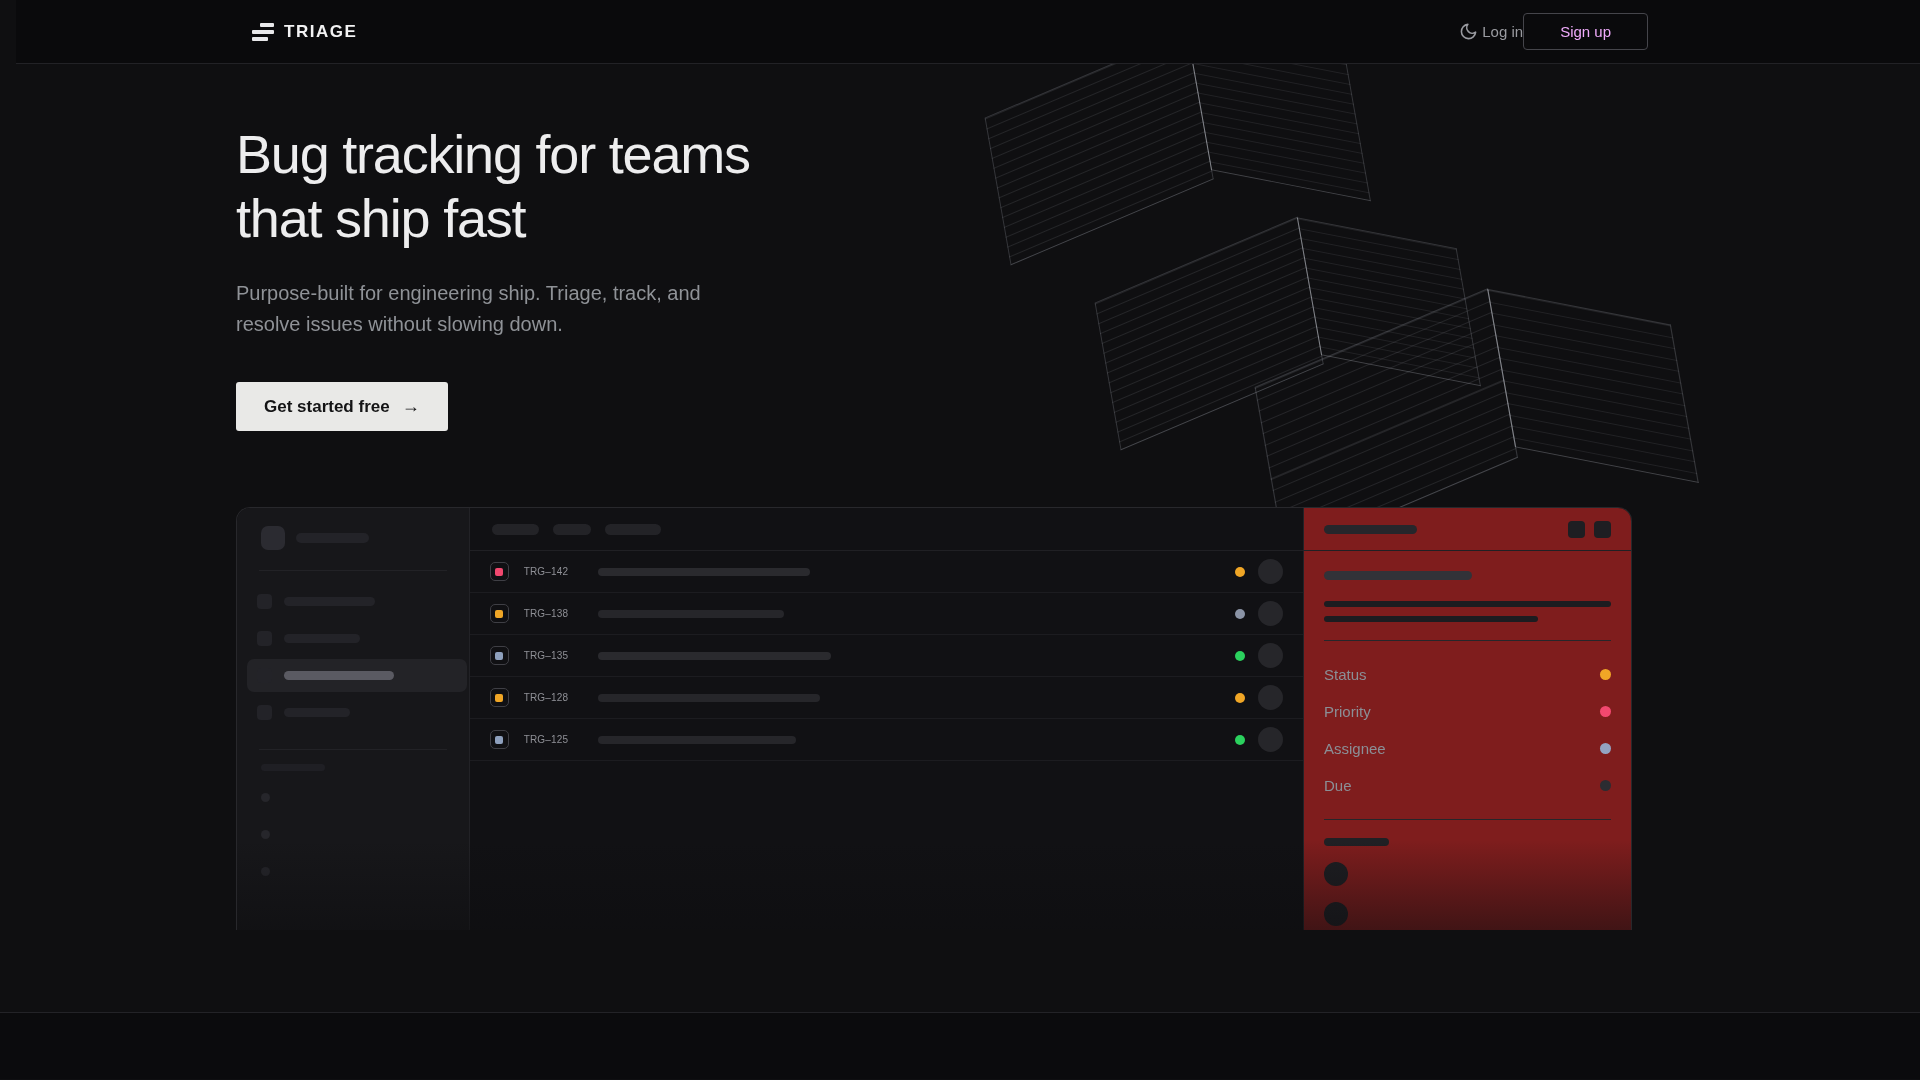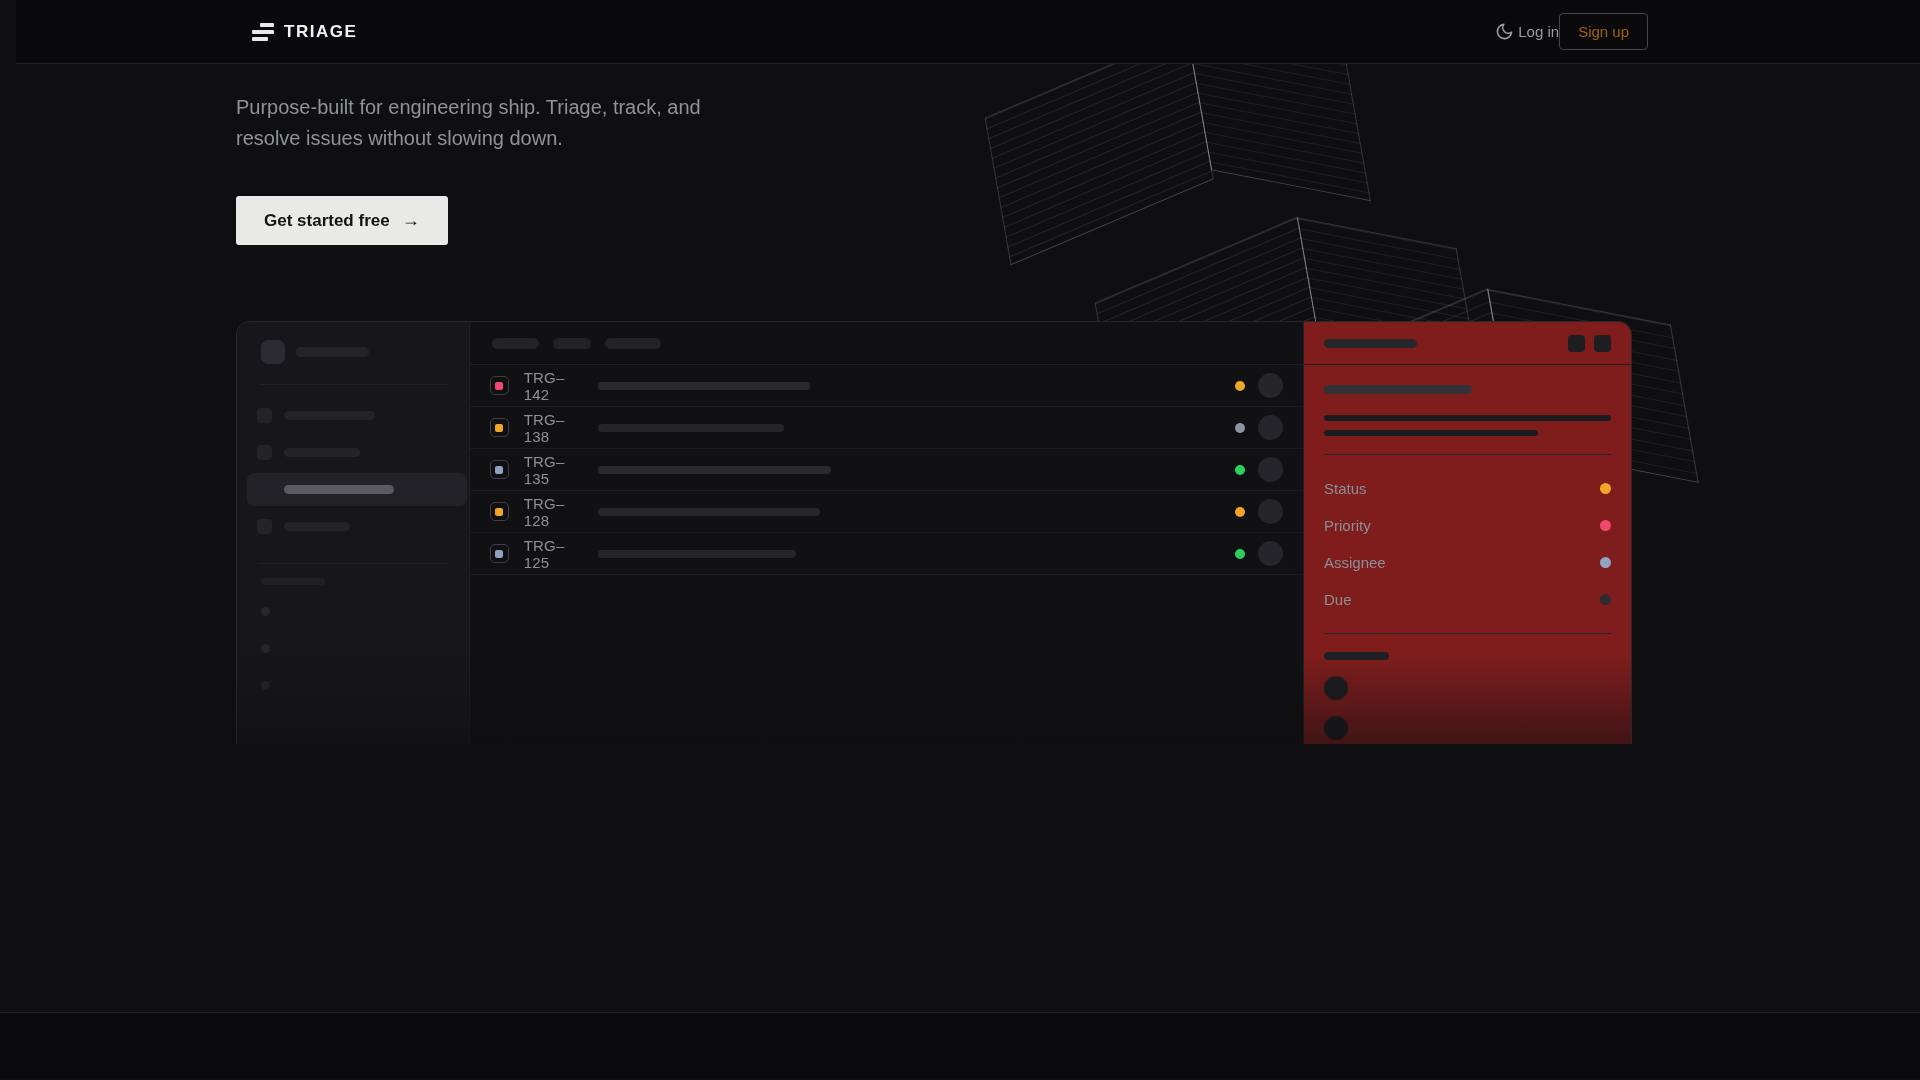--- a/index.html
+++ b/index.html
@@ -24,22 +24,22 @@
   .logo-icon { width:22px; height:18px; display:flex; flex-direction:column; justify-content:space-between; }
   .logo-icon span { height:4px; border-radius:1px; background:#e8e8ea; }
   .logo-icon .b1 { width:14px; margin-left:8px; }
   .logo-icon .b2 { width:22px; }
   .logo-icon .b3 { width:16px; }
   .brand-name { font-size:17px; font-weight:bold; letter-spacing:1.5px; color:#f2f2f3; }
   .nav-right { display:flex; align-items:center; }
   .theme-btn { background:none; border:none; cursor:pointer; display:flex; align-items:center; padding:4px; }
   .login-link { font-size:15px; color:#9a9ba1; text-decoration:none; cursor:pointer; background:none; border:none; font-family:inherit; }
   .signup-btn {
-    font-family:inherit; font-size:15px; color:#a16207; background:transparent;
-    border:1px solid #45454b; border-radius:4px; padding:9px 18px; cursor:pointer;
+    font-family:inherit; font-size:15px; color:#f0abfc; background:transparent;
+    border:1px solid #45454b; border-radius:4px; padding:9px 36px; cursor:pointer;
   }
   
   .hero {
     position:relative; height:949px; overflow:hidden;
     background:#0f0f11;
     border-bottom:1px solid #232327;
   }
   .container { position:relative; z-index:2; width:1396px; margin-left:236px; }
   .headline { margin-top:58px; font-size:54px; line-height:64px; font-weight:500; letter-spacing:-1.2px; color:#ededee; }
   .subtitle { margin-top:28px; font-size:20px; line-height:31px; color:#8f9297; max-width:480px; }
@@ -99,21 +99,21 @@
     border-bottom:1px solid #1c1c20; cursor:pointer;
   }
   .m-row.selected {
     background:#1a1a1d;
     background-image:repeating-linear-gradient(45deg, rgba(255,255,255,0.05) 0, rgba(255,255,255,0.05) 1px, transparent 1px, transparent 12px);
     border-top:1px solid #2e2e33; border-bottom:1px solid #2e2e33;
   }
   .issue-icon { width:19px; height:19px; border:1px solid #3f3f45; border-radius:5px; background:#101013;
     display:flex; align-items:center; justify-content:center; flex:none; }
   .issue-icon i { display:block; width:8px; height:8px; border-radius:2px; }
-  .issue-id { width:62px; margin-left:15px; font-size:15px; color:#8f9096; letter-spacing:0.2px; }
+  .issue-id { width:62px; margin-left:15px; font-size:10px; color:#8f9096; letter-spacing:0.2px; }
   .issue-bar { height:8px; border-radius:4px; margin-left:12px; }
   .m-row-right { margin-left:auto; display:flex; align-items:center; gap:13px; }
   .status-dot { width:10px; height:10px; border-radius:50%; }
   .m-avatar { width:25px; height:25px; border-radius:50%; background:#26262a; }
   .m-row.selected .m-avatar { background:#33333a; }
   
   .d-header { height:43px; display:flex; align-items:center; padding:0 20px; border-bottom:1px solid #202024; }
   .d-btns { margin-left:auto; display:flex; gap:9px; }
   .d-btn { width:17px; height:17px; border-radius:4px; background:#1e1e22; border:none; cursor:pointer; }
   .d-body { padding:20px; }
@@ -163,20 +163,24 @@
       <div class="face face-left"></div>
         <div class="face face-right"></div>
     </div>
     <div class="slab slab3">
       <div class="face face-left"></div>
         <div class="face face-right"></div>
     </div>
   </div>
 
   <div class="container">
+    <h1 class="headline">
+      <span>Bug tracking for teams</span><br>
+      <span>that ship fast</span>
+    </h1>
     <p class="subtitle">Purpose-built for engineering ship. Triage, track, and resolve issues without slowing down.</p>
     <button class="cta-btn">
       <span>Get started free</span>
       <span class="cta-arrow">→</span>
     </button>
 
     
     <div class="mockup">
 
       <div class="m-sidebar">

